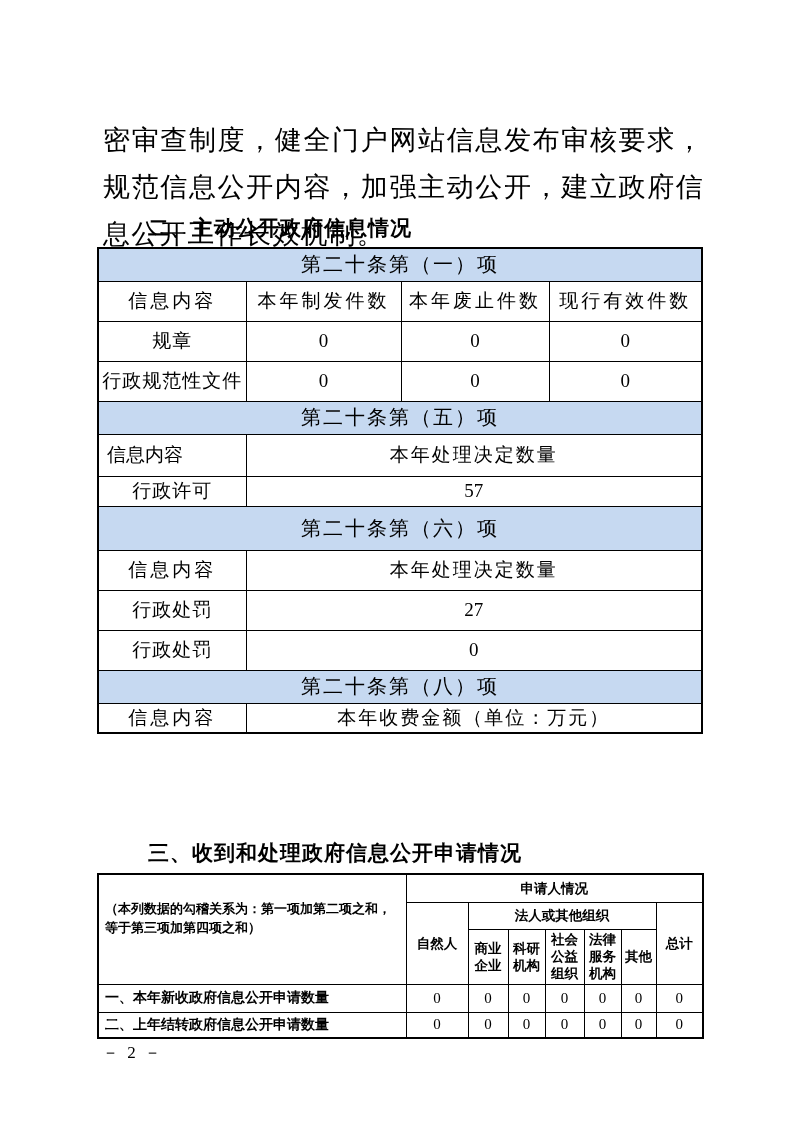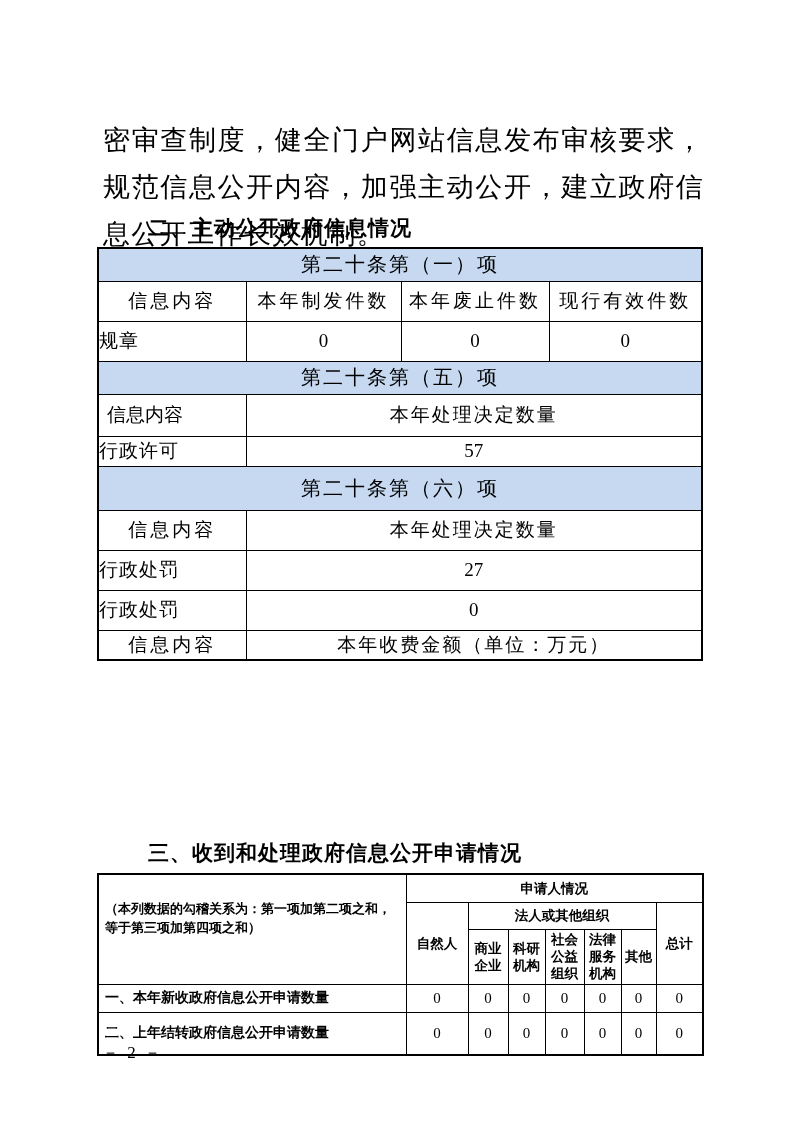--- a/index.html
+++ b/index.html
@@ -30,21 +30,21 @@
     font-size:19px;
   }
   table.disclosure td { border:1.5px solid #000; vertical-align:middle; }
   tr.sec-hdr td {
     background:#C6D9F1; text-align:center; font-size:20px; letter-spacing:2px;
   }
   tr.sec-hdr { height:33px; }
   tr.col-hdr { height:40px; }
   tr.col-hdr td { text-align:center; letter-spacing:3px; }
   tr.data-row { height:40px; }
-  td.lbl { text-align:left; padding-left:0; letter-spacing:1px; }
+  td.lbl { text-align:center; padding-left:0; letter-spacing:1px; }
   td.num { text-align:center; font-size:19px; }
   td.info-left { text-align:left; padding-left:8px; }
   td.info-center { text-align:center; letter-spacing:3px; }
   td.metric { text-align:center; letter-spacing:2px;margin-top:48px; }
   tr.h42 { height:42px; }
   tr.h43 { height:30px; }
   tr.h44 { height:44px; }
 
   
   table.request {
@@ -58,21 +58,21 @@
     font-weight:bold; font-size:13.5px; text-align:center; line-height:17px;
   }
   td.note-cell {
     font-weight:bold; font-size:13px; line-height:19px;
     text-align:left; vertical-align:middle; padding:0 6px 22px 6px;
   }
   tr.r-top { height:28px; }
   tr.r-mid { height:27px; }
   tr.r-sub { height:55px; }
   tr.r-data { height:28px; }
-  tr.r-data2 { height:43px; }
+  tr.r-data2 { height:26px; }
   td.row-lbl {
     font-weight:bold; font-size:14px; text-align:left; padding-left:6px;
     white-space:nowrap; overflow:hidden;
   }
   td.zero {
     font-family:"Liberation Serif","DejaVu Serif",serif;
     font-size:15px; text-align:center;
   }
   .page-number {
     position:absolute; left:102px; top:1041px;
@@ -105,20 +105,26 @@
       <td>本年制发件数</td>
       <td>本年废止件数</td>
       <td>现行有效件数</td>
     </tr>
     <tr class="data-row">
       <td class="lbl">规章</td>
       <td class="num">0</td>
       <td class="num">0</td>
       <td class="num">0</td>
     </tr>
+    <tr class="data-row">
+      <td class="lbl">行政规范性文件</td>
+      <td class="num">0</td>
+      <td class="num">0</td>
+      <td class="num">0</td>
+    </tr>
 
     <tr class="sec-hdr">
       <td colspan="4">第二十条第（五）项</td>
     </tr>
     <tr class="data-row h42">
       <td class="info-left">信息内容</td>
       <td colspan="3" class="metric">本年处理决定数量</td>
     </tr>
     <tr class="data-row h43">
       <td class="lbl">行政许可</td>
@@ -134,20 +140,23 @@
     </tr>
     <tr class="data-row">
       <td class="lbl">行政处罚</td>
       <td colspan="3" class="num">27</td>
     </tr>
     <tr class="data-row">
       <td class="lbl">行政处罚</td>
       <td colspan="3" class="num">0</td>
     </tr>
 
+    <tr class="sec-hdr">
+      <td colspan="4">第二十条第（八）项</td>
+    </tr>
     <tr class="data-row h43">
       <td class="info-center">信息内容</td>
       <td colspan="3" class="metric">本年收费金额（单位：万元）</td>
     </tr>
   </tbody>
     </table>
 
   <div class="section-heading" id="heading3">三、收到和处理政府信息公开申请情况</div>
 
   <table class="request">

